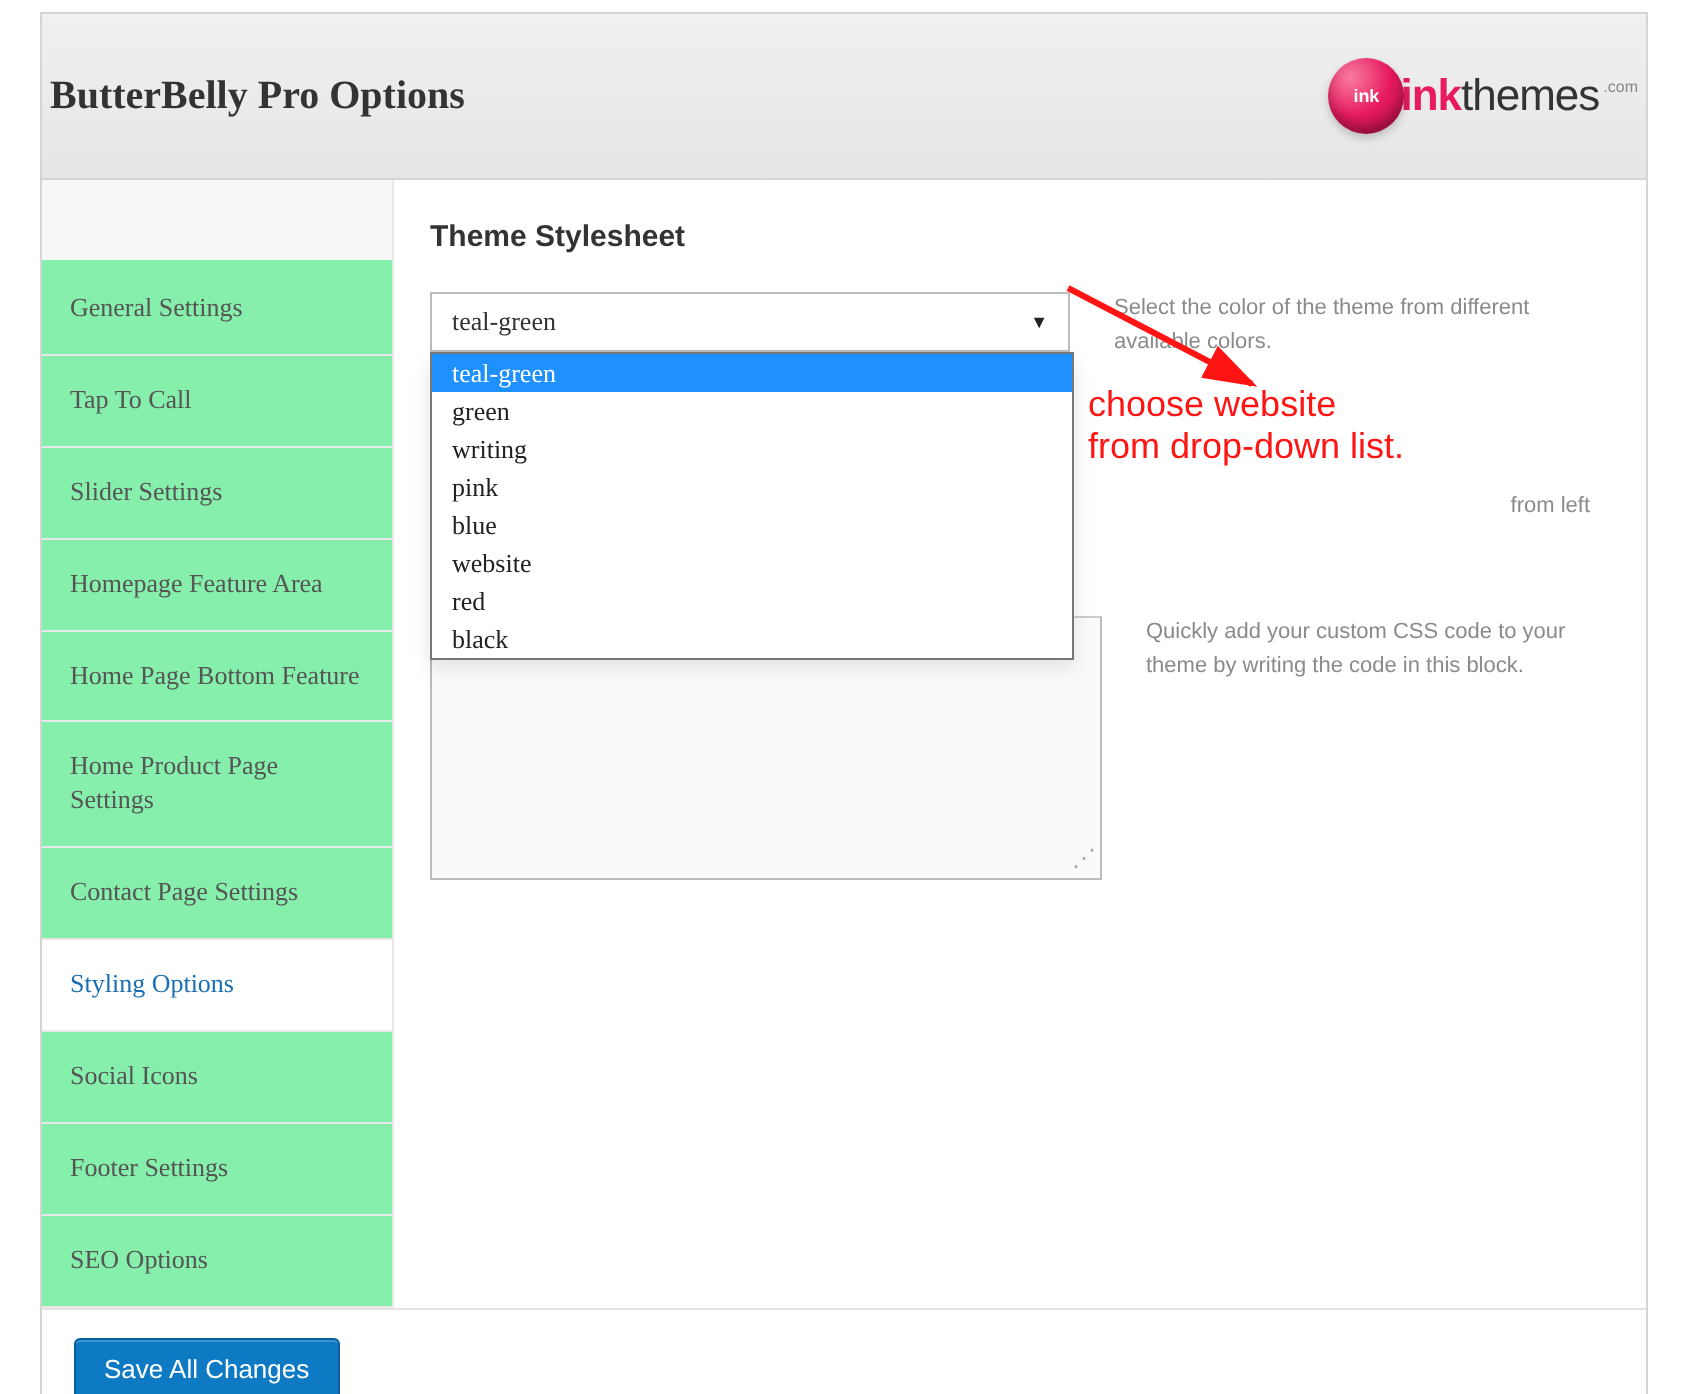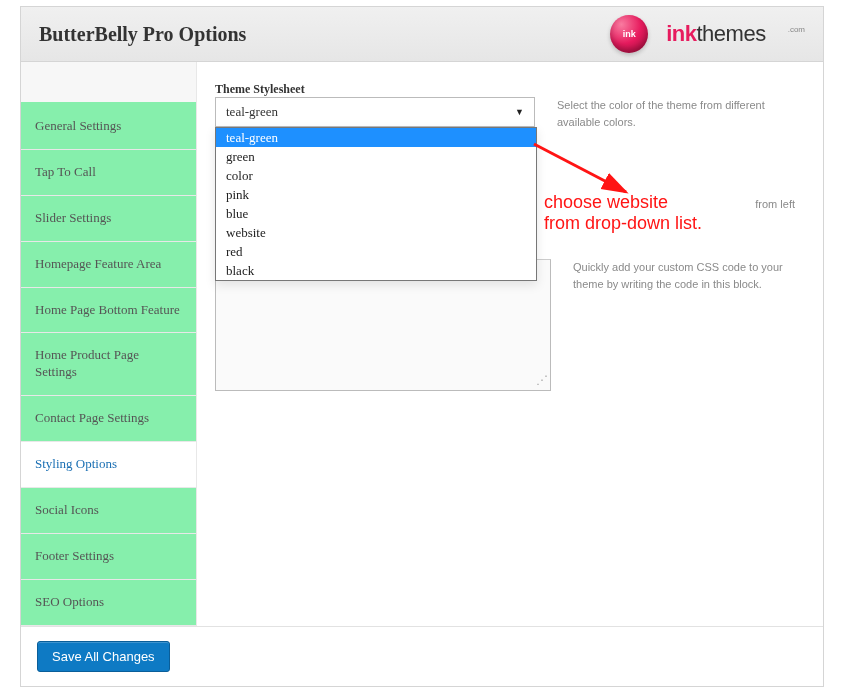--- a/index.html
+++ b/index.html
@@ -13,37 +13,36 @@
     }
     .outer-panel {
       border: 1px solid #d5d5d5;
       margin: 6px 20px 0 20px;
       background: #fff;
       position: relative;
     }
     .header {
       background: linear-gradient(#f0f0f0, #e6e6e6);
       border-bottom: 1px solid #d5d5d5;
-      padding: 0 18px;
-      height: 55px;
+      padding: 0 4px;
+      height: 83px;
       display: flex;
       align-items: center;
       justify-content: space-between;
     }
     .header-title {
       font-family: Georgia, serif;
       font-size: 20px;
       font-weight: bold;
       color: #333;
     }
     .logo {
       display: flex;
       align-items: center;
       font-family: Arial, sans-serif;
-      gap: 20px;
     }
     .logo-circle {
       width: 38px; height: 38px;
       border-radius: 50%;
       background: radial-gradient(circle at 30% 25%, #f97ba0 0%, #e71b5e 50%, #a50c3d 100%);
       box-shadow: inset 0 -4px 6px rgba(0,0,0,.25), 0 2px 4px rgba(0,0,0,.2);
       position: relative;
       display:flex; align-items:center; justify-content:center;
       color:#fff; font-weight:bold; font-size:9px;
     }
@@ -76,25 +75,25 @@
       background: #fff;
     }
     .content {
       flex: 1;
       background: #fff;
       border-left: 1px solid #e8e8e8;
       padding: 20px 28px 20px 18px;
       position: relative;
     }
     .section-title {
-      font-family: Liberation Serif, serif;
-      font-size: 12px;
+      font-family: Liberation Sans, sans-serif;
+      font-size: 15px;
       font-weight: bold;
       color: #333;
-      margin-bottom: 0;
+      margin-bottom: 19px;
     }
     .field-row {
       display: flex;
       gap: 22px;
       margin-bottom: 16px;
     }
     .field-left {
       width: 320px;
       flex-shrink: 0;
       position: relative;
@@ -240,21 +239,21 @@
 
       <div class="field-row">
         <div class="field-left">
           <div class="select-box">
             <span>teal-green</span>
             <span class="select-arrow">▼</span>
           </div>
           <div class="dropdown-list">
             <div class="dropdown-option selected">teal-green</div>
             <div class="dropdown-option">green</div>
-            <div class="dropdown-option">color</div>
+            <div class="dropdown-option">writing</div>
             <div class="dropdown-option">pink</div>
             <div class="dropdown-option">blue</div>
             <div class="dropdown-option">website</div>
             <div class="dropdown-option">red</div>
             <div class="dropdown-option">black</div>
           </div>
         </div>
         <div class="field-right">Select the color of the theme from different available colors.</div>
       </div>
 

